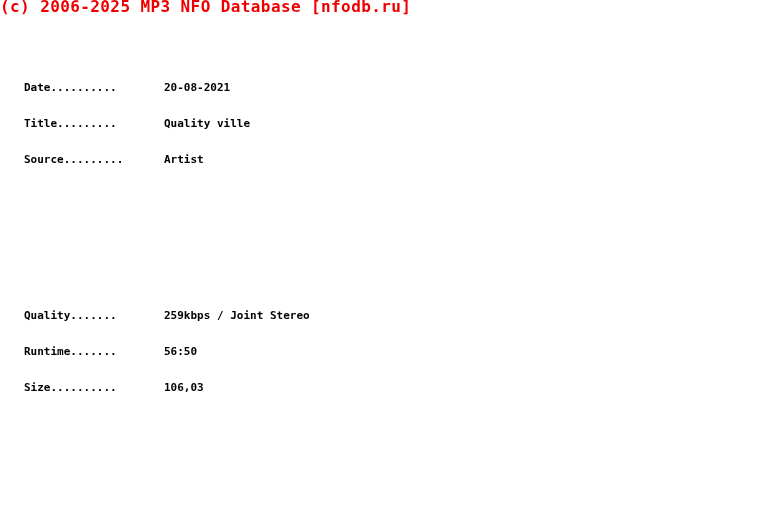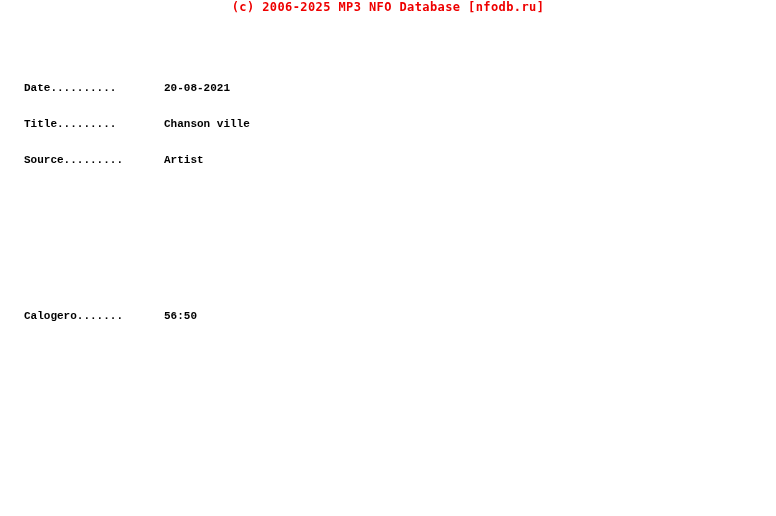--- a/index.html
+++ b/index.html
@@ -15,23 +15,22 @@
     font-family: "DejaVu Sans Mono", "Liberation Mono", monospace;
     color: #000000;
   }
 
   
   .nfo-header {
     position: absolute;
     top: 0px;
     left: 0px;
     width: 776px;
-    text-align: center;
     color: #ee0000;
-    font-size: 12px;
+    font-size: 16px;
     line-height: 14px;
     letter-spacing: 0.4px;
     white-space: pre;
     font-weight: bold;
   }
 
   
   .nfo-body {
     position: absolute;
     top: 22px;
@@ -42,47 +41,48 @@
     white-space: pre;
     font-weight: bold;
   }
 
   .meta-block { margin: 0; padding: 0; }
   .meta-row {
     display: block;
     white-space: pre;
     height: 12px;
     line-height: 12px;
-    font-family: Liberation Mono, monospace;
   }
   .meta-label {
     display: inline-block;
     width: 140px;
     white-space: pre;
   }
   .meta-value { white-space: pre; }
   .spacer-block { display: block; height: 24px; }
 </style>
 </head>
 <body>
 
 <div class="nfo-header">(c) 2006-2025 MP3 NFO Database [nfodb.ru]</div>
 
 <div class="nfo-body">
 
   <div class="meta-block">
     <span class="meta-row"><span class="meta-label">Date..........</span><span class="meta-value">20-08-2021</span></span>
-    <span class="meta-row"><span class="meta-label">Title.........</span><span class="meta-value">Chanson ville</span></span>
+    <span class="meta-row"><span class="meta-label">Title.........</span><span class="meta-value">Quality ville</span></span>
     <span class="meta-row"><span class="meta-label">Source.........</span><span class="meta-value">Artist</span></span>
   </div>
 
   <span class="spacer-block"></span>
 
   <div class="meta-block">
-    <span class="meta-row"><span class="meta-label">Calogero.......</span><span class="meta-value">56:50</span></span>
+    <span class="meta-row"><span class="meta-label">Quality.......</span><span class="meta-value">259kbps / Joint Stereo</span></span>
+    <span class="meta-row"><span class="meta-label">Runtime.......</span><span class="meta-value">56:50</span></span>
+    <span class="meta-row"><span class="meta-label">Size..........</span><span class="meta-value">106,03</span></span>
   </div>
 
   
 
   
 
   
 
   
 

